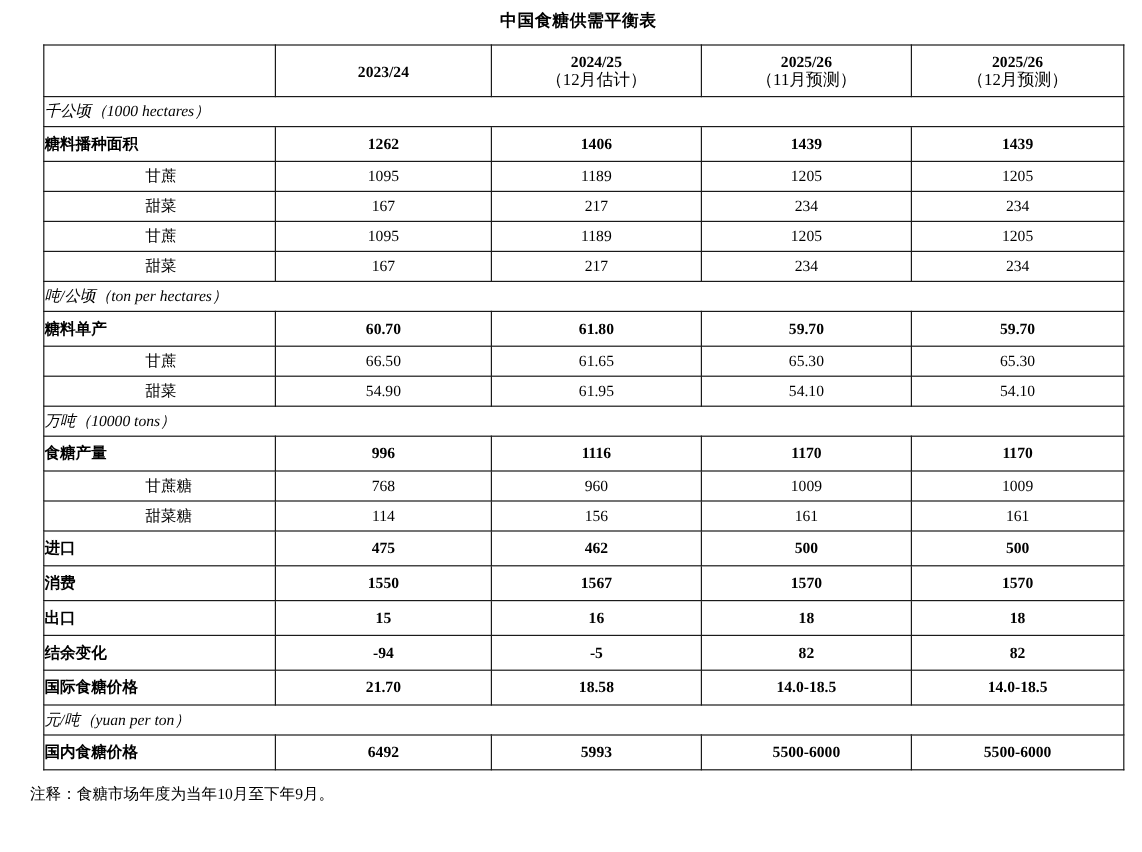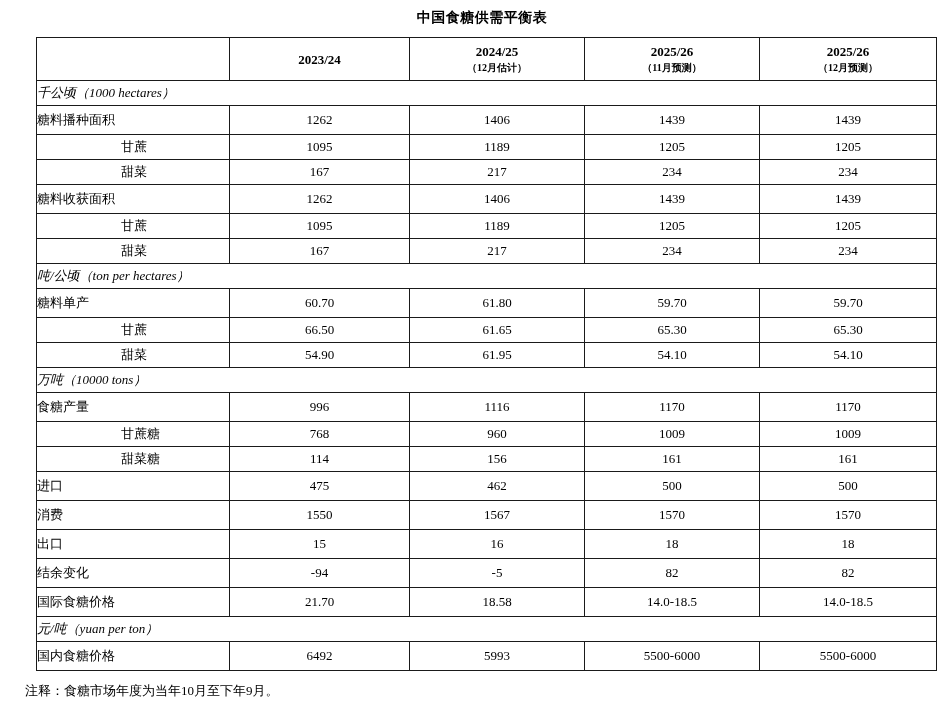--- a/index.html
+++ b/index.html
@@ -37,36 +37,36 @@
     padding: 0;
     overflow: hidden;
     white-space: nowrap;
   }
   thead th {
     height: 42px;
     text-align: center;
     font-weight: normal;
   }
   .col-year { font-weight: bold; font-size: 13px; line-height: 17px; }
-  .col-note { font-weight: bold; font-size: 10px; line-height: 16px; }
+  .col-note { font-weight: normal; font-size: 14px; line-height: 16px; }
   .section-cell {
     height: 24px;
     text-align: left;
     font-style: italic;
     font-size: 13px;
   }
   .label-cell {
     text-align: left;
     padding-left: 8px;
   }
   .label-cell.indent {
     padding-left: 84px;
   }
   .value-cell { text-align: center; }
-  tr.row-main td { height: 28px; }
+  tr.row-main td { height: 28px; font-weight: bold; }
   tr.row-sub td { height: 24px; }
   .footnote {
     margin: 11px 0 0 25px;
     font-size: 13px;
   }
 </style>
 </head>
 <body>
 
 <div class="page">
@@ -118,27 +118,20 @@
           <td class="value-cell">1205</td>
           <td class="value-cell">1205</td>
         </tr>
         <tr class="row-sub">
           <td class="label-cell indent">甜菜</td>
           <td class="value-cell">167</td>
           <td class="value-cell">217</td>
           <td class="value-cell">234</td>
           <td class="value-cell">234</td>
         </tr>
-        <tr class="row-main">
-          <td class="label-cell">糖料收获面积</td>
-          <td class="value-cell">1262</td>
-          <td class="value-cell">1406</td>
-          <td class="value-cell">1439</td>
-          <td class="value-cell">1439</td>
-        </tr>
         <tr class="row-sub">
           <td class="label-cell indent">甘蔗</td>
           <td class="value-cell">1095</td>
           <td class="value-cell">1189</td>
           <td class="value-cell">1205</td>
           <td class="value-cell">1205</td>
         </tr>
         <tr class="row-sub">
           <td class="label-cell indent">甜菜</td>
           <td class="value-cell">167</td>

